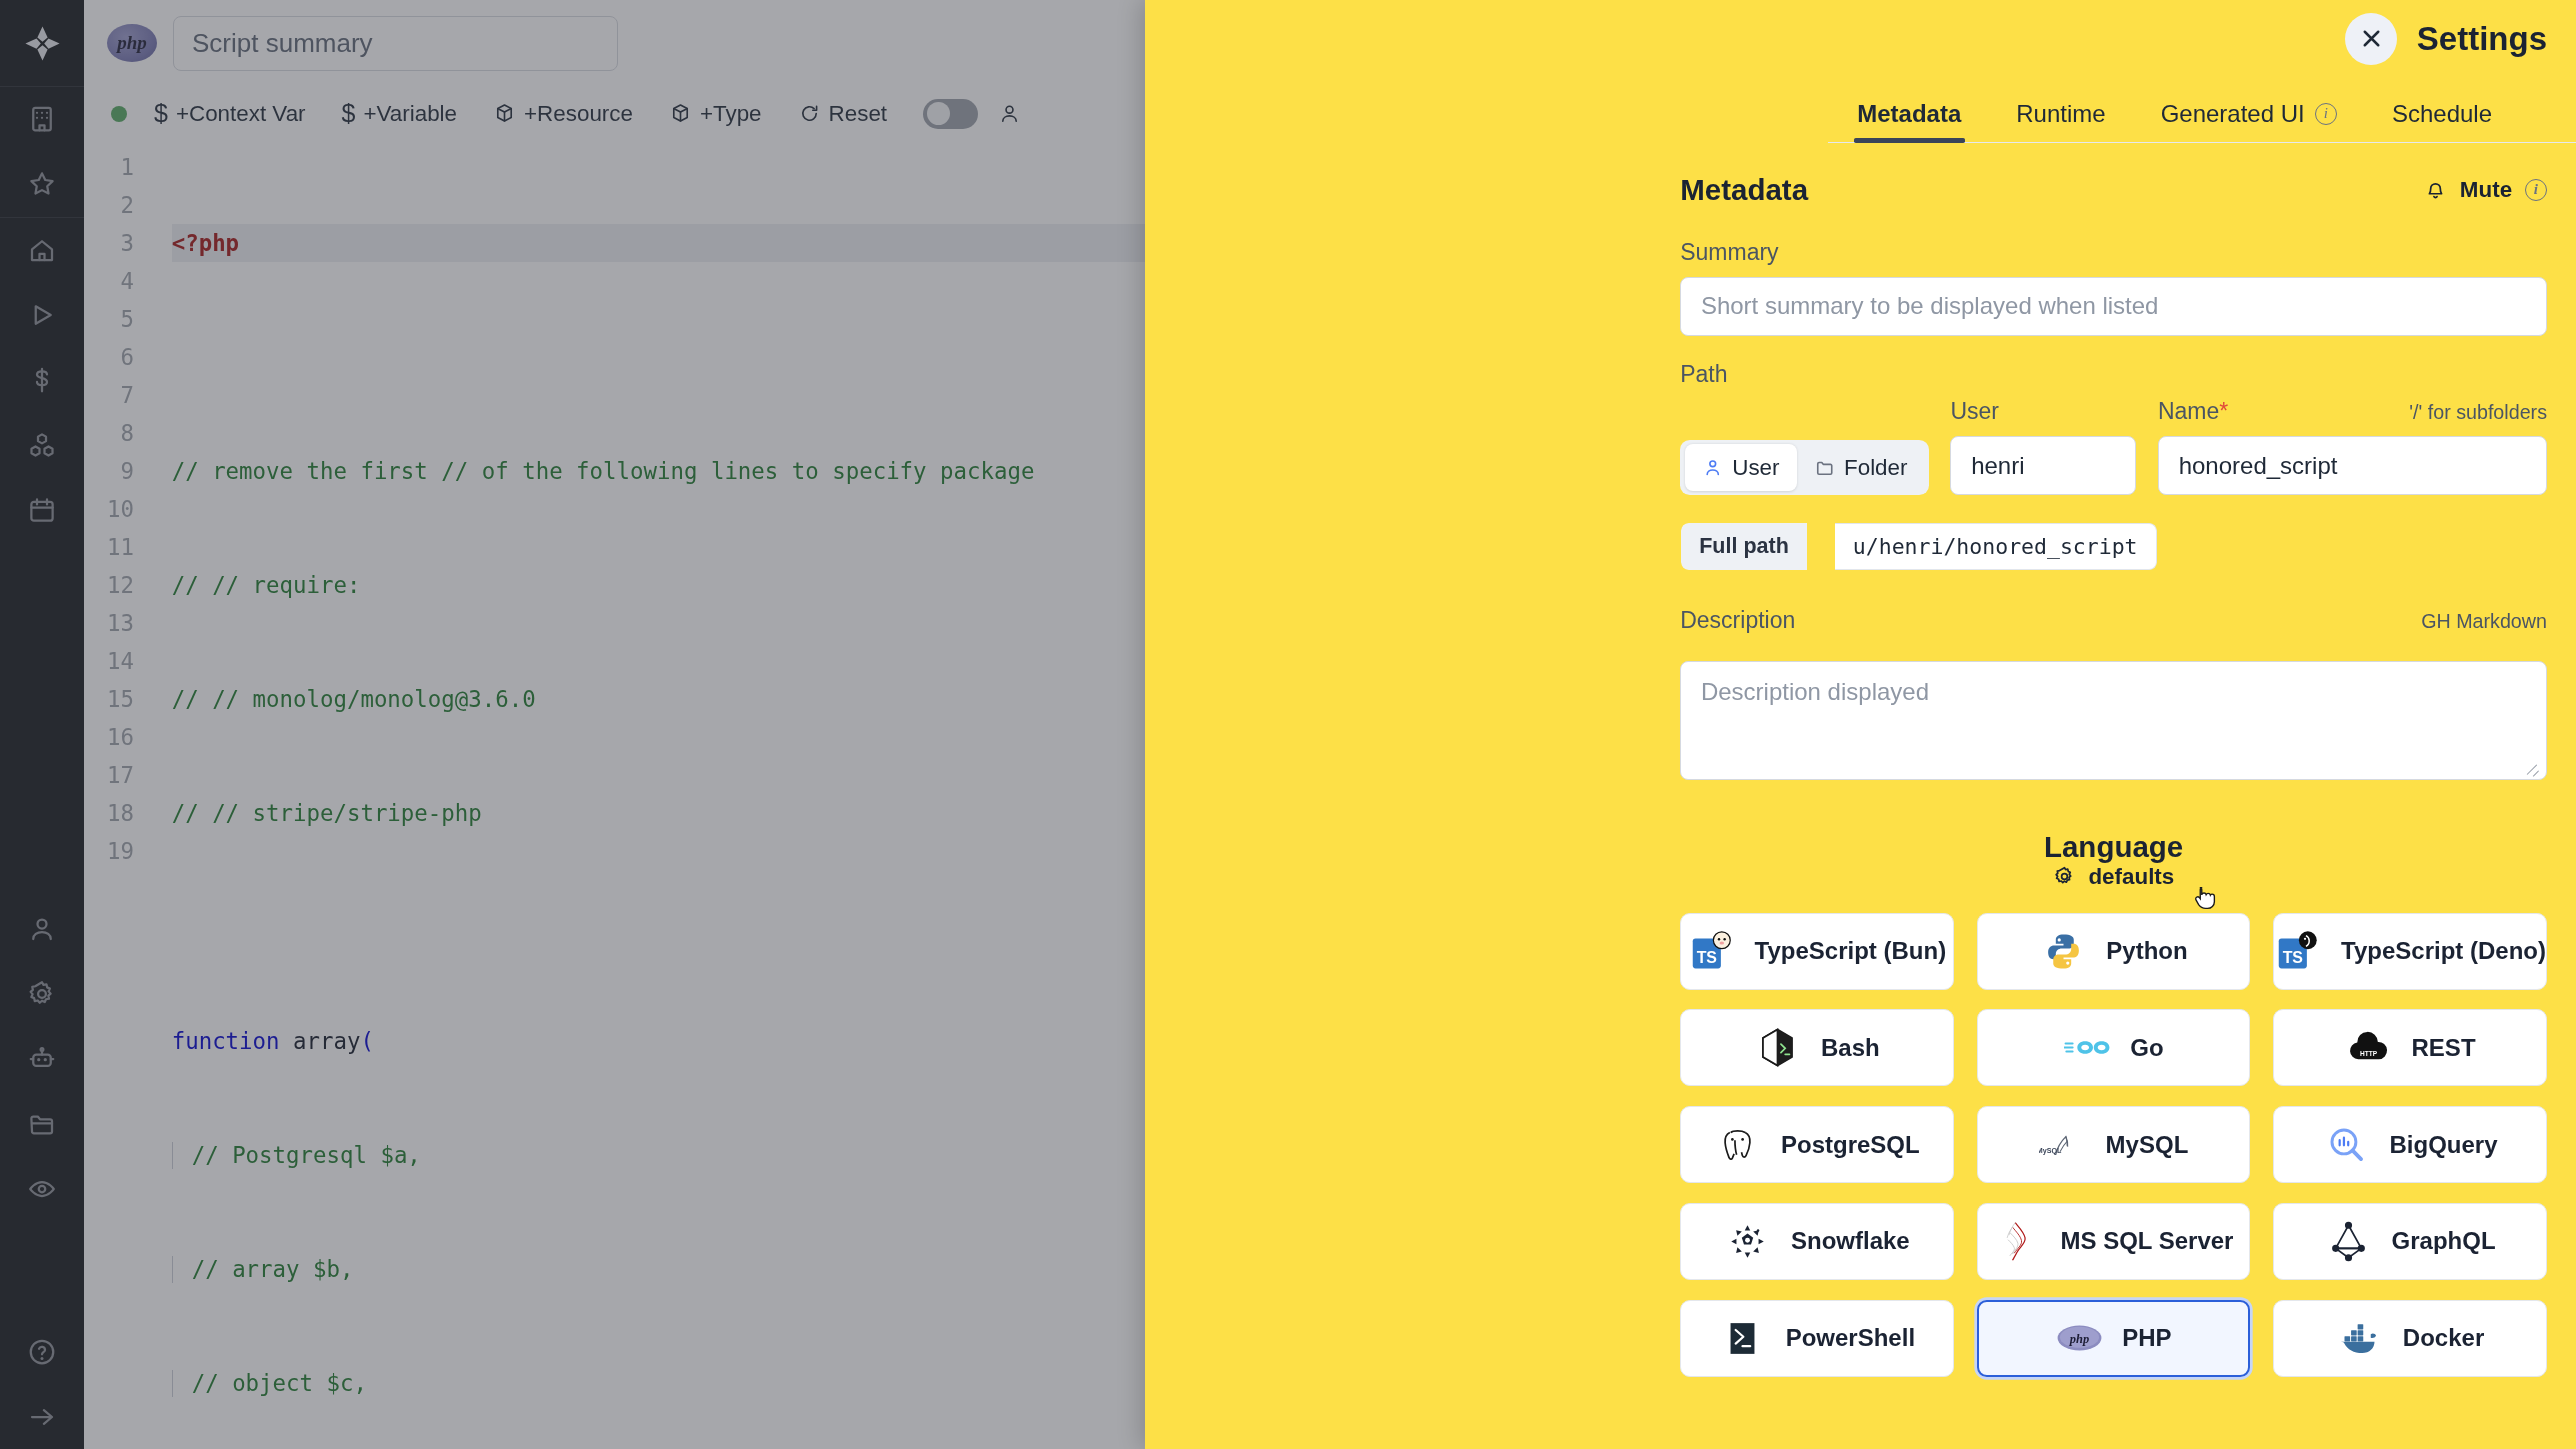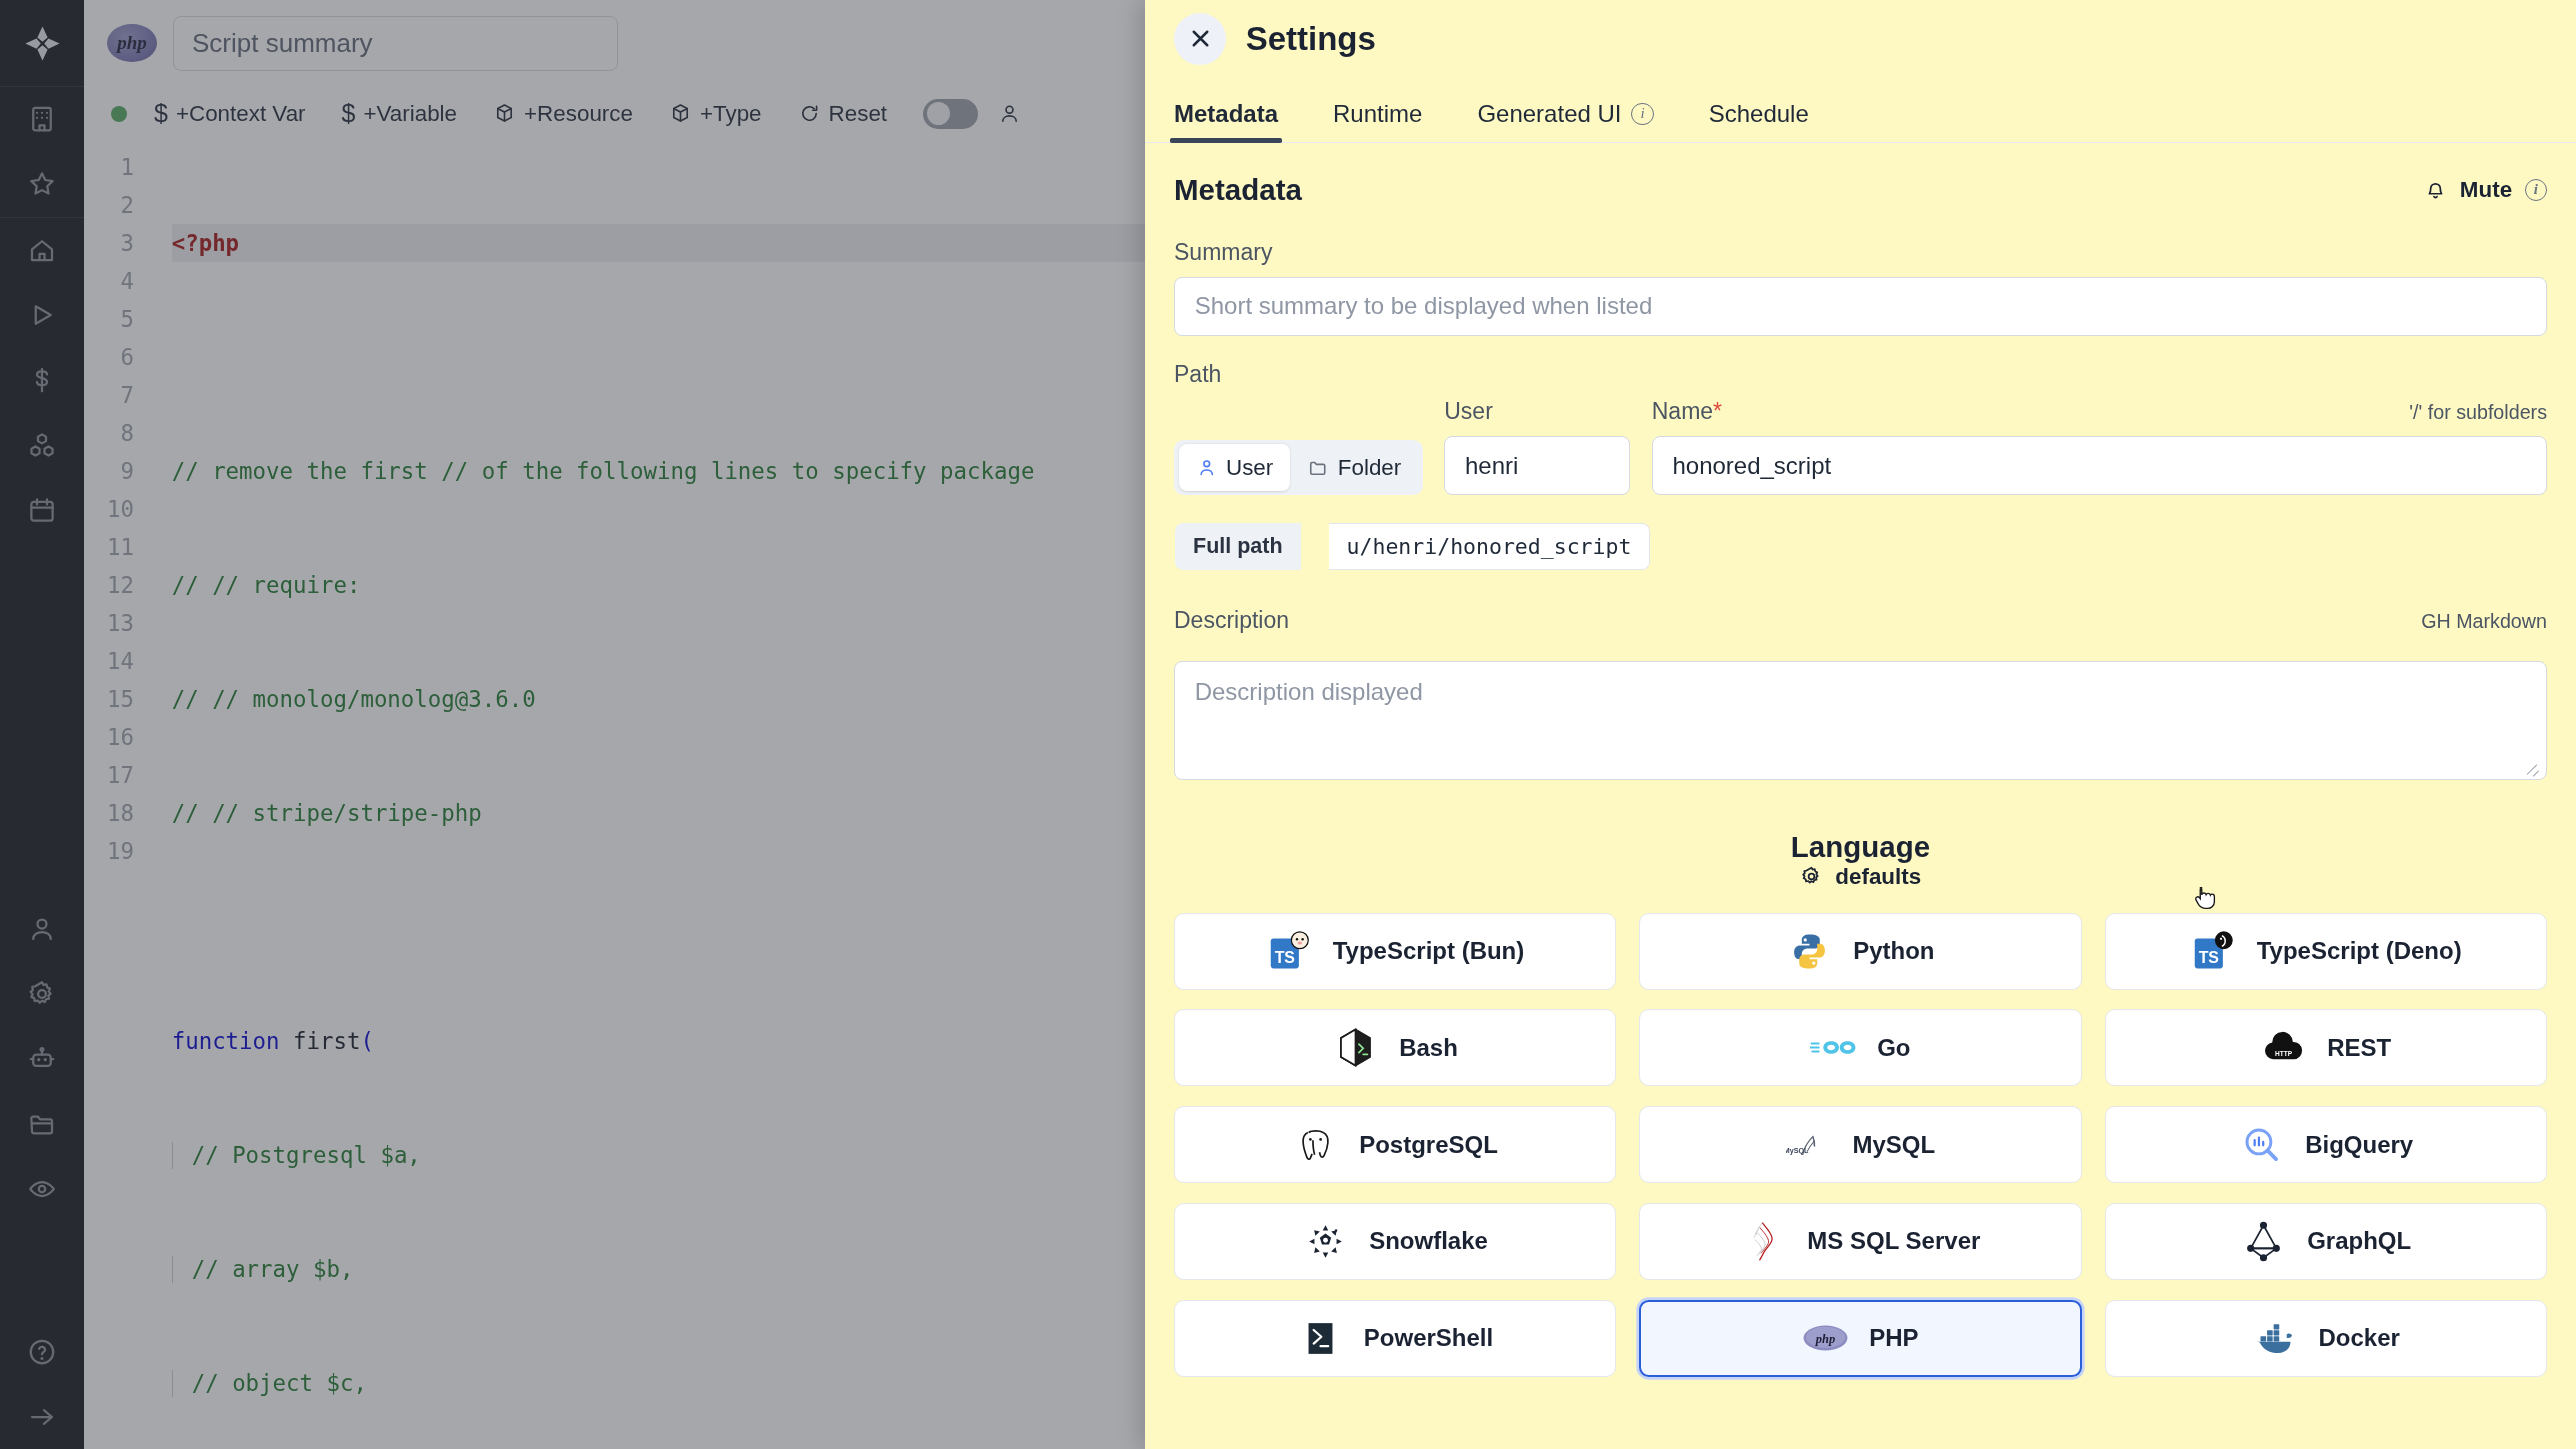--- a/index.html
+++ b/index.html
@@ -84,22 +84,23 @@
 
   
   .dim {
     position: absolute; left: 0; top: 0; width: 2576px; height: 1449px;
     background: rgba(60, 64, 72, 0.46); z-index: 20; pointer-events: none;
   }
 
   
   .drawer {
     position: absolute; right: 0; top: 0; width: 1431px; height: 1449px;
-    background: #fef9c3; z-index: 30; display: flex; flex-direction: column;
+    background: #fde047; z-index: 30; display: flex; flex-direction: column;
     box-shadow: -5.4px 0 23px rgba(0,0,0,0.18);
+    align-items: flex-end;
   }
   .drawer-head { height: 77px; display: flex; align-items: center; padding: 0 29px; gap: 19.7px; flex: none; }
   .close-btn {
     width: 52px; height: 52px; border-radius: 50%; background: #eef1f7;
     display: flex; align-items: center; justify-content: center; cursor: pointer;
   }
   .close-btn svg { width: 27px; height: 27px; stroke: #1f2937; stroke-width: 2.2; fill: none; stroke-linecap: round; }
   .drawer-title { font-size: 33px; font-weight: bold; color: #1b2333; }
 
   .tabs { display: flex; align-items: flex-end; gap: 0; border-bottom: 0.9px solid #e6e9ef; padding: 0 29px; flex: none; height: 66px; }
@@ -381,21 +382,21 @@
         <div class="cl">19</div>
       </div>
       <div class="code-lines">
         <div class="cl hl-line"><span class="tok-tag">&lt;?php</span></div>
         <div class="cl">&nbsp;</div>
         <div class="cl"><span class="tok-com">// remove the first // of the following lines to specify package</span></div>
         <div class="cl"><span class="tok-com">// // require:</span></div>
         <div class="cl"><span class="tok-com">// // monolog/monolog@3.6.0</span></div>
         <div class="cl"><span class="tok-com">// // stripe/stripe-php</span></div>
         <div class="cl">&nbsp;</div>
-        <div class="cl"><span class="tok-kw">function</span> <span class="tok-fn">first</span><span class="tok-blue">(</span></div>
+        <div class="cl"><span class="tok-kw">function</span> <span class="tok-fn">array</span><span class="tok-blue">(</span></div>
         <div class="cl"><span class="indent-guide"></span><span class="tok-com">// Postgresql $a,</span></div>
         <div class="cl"><span class="indent-guide"></span><span class="tok-com">// array $b,</span></div>
         <div class="cl"><span class="indent-guide"></span><span class="tok-com">// object $c,</span></div>
         
         
         
         
         
         
         

